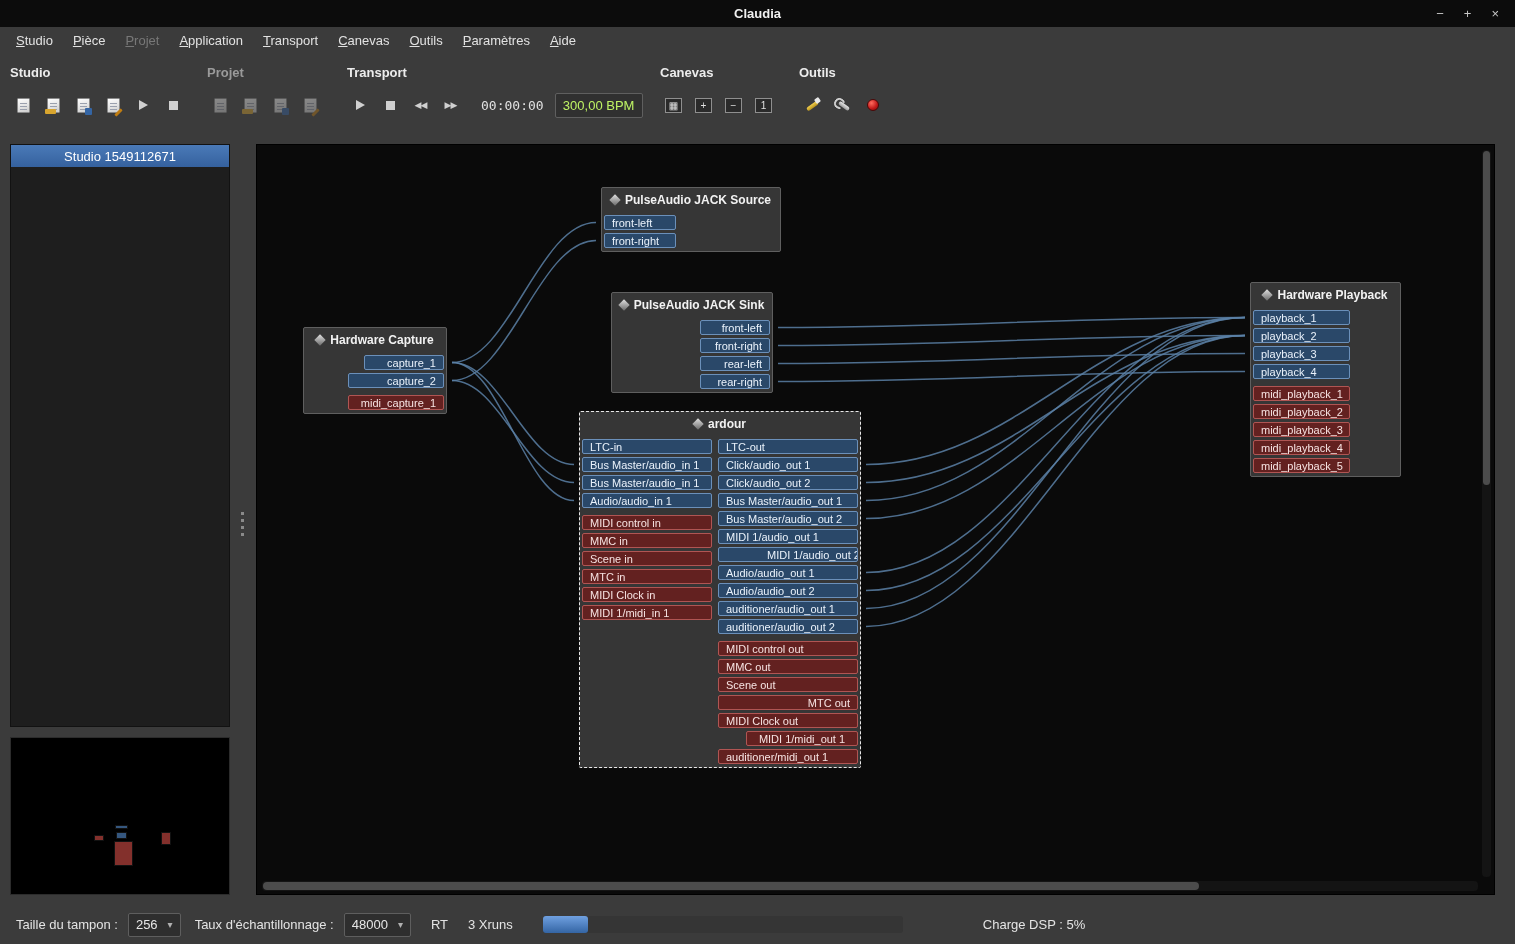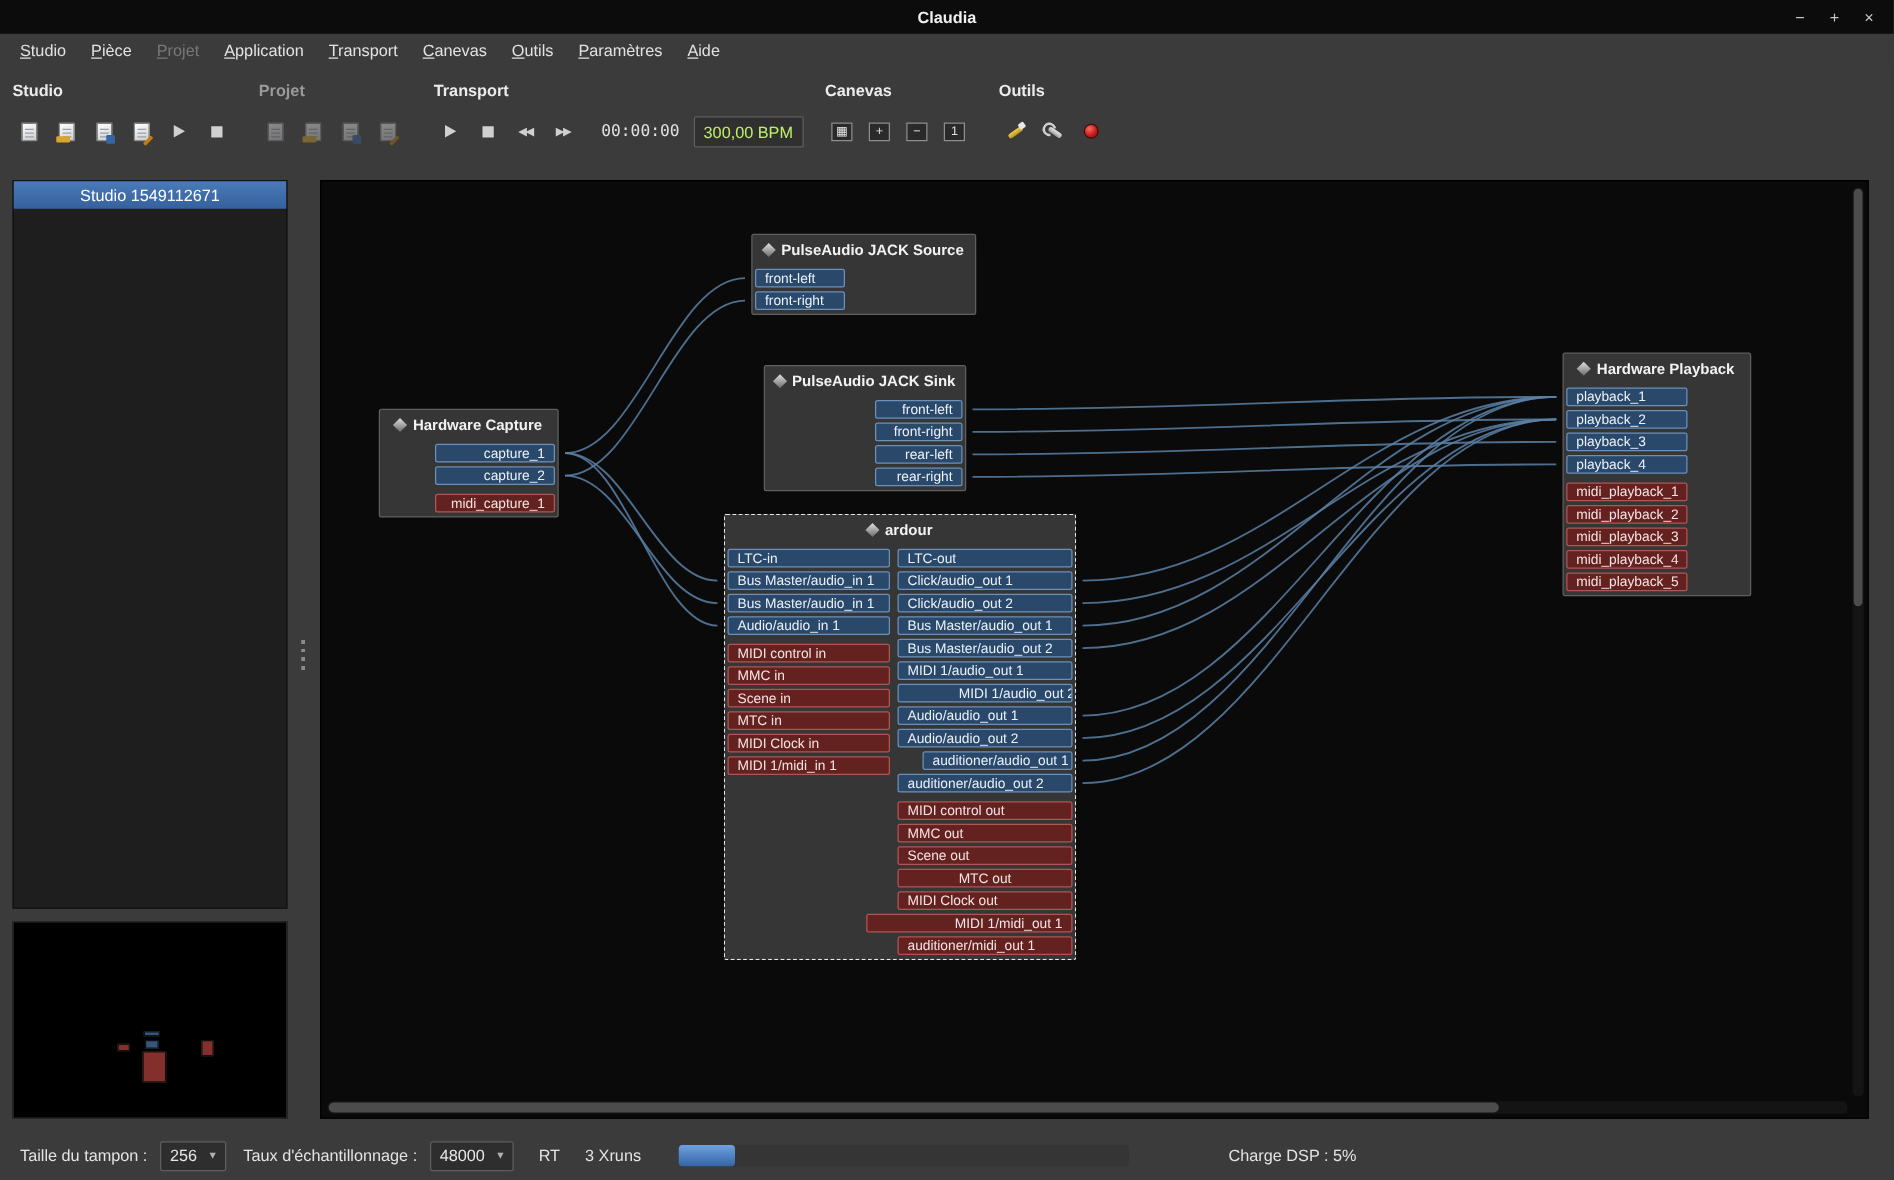--- a/index.html
+++ b/index.html
@@ -240,21 +240,21 @@
         <div class="thumb"></div>
       </div>
     <div class="vscroll">
         <div class="thumb"></div>
       </div>
   <div class="node" style="left: 46px; top: 182px; width: 144px; height: 87px;">
         <div class="node-header">
           <span class="node-icon"></span>
           <span>Hardware Capture</span>
         </div>
-        <div class="port out audio" style="top: 27px; width: 96px; right: 2px; text-align: right;">capture_1</div>
+        <div class="port out audio" style="top: 27px; width: 80px; right: 2px; text-align: right;">capture_1</div>
         <div class="port out audio" style="top: 45px; width: 96px; right: 2px; text-align: right;">capture_2</div>
         <div class="port out midi" style="top: 67px; width: 96px; right: 2px; text-align: right;">midi_capture_1</div>
       </div>
       <div class="node" style="left: 344px; top: 42px; width: 180px; height: 65px;">
         <div class="node-header">
           <span class="node-icon"></span>
           <span>PulseAudio JACK Source</span>
         </div>
         <div class="port in audio" style="top: 27px; width: 72px; left: 2px; text-align: left;">front-left</div>
         <div class="port in audio" style="top: 45px; width: 72px; left: 2px; text-align: left;">front-right</div>
@@ -301,28 +301,28 @@
         <div class="port in midi" style="top: 193px; width: 130px; left: 2px; text-align: left;">MIDI 1/midi_in 1</div>
         <div class="port out audio" style="top: 27px; width: 140px; right: 2px; text-align: left;">LTC-out</div>
         <div class="port out audio" style="top: 45px; width: 140px; right: 2px; text-align: left;">Click/audio_out 1</div>
         <div class="port out audio" style="top: 63px; width: 140px; right: 2px; text-align: left;">Click/audio_out 2</div>
         <div class="port out audio" style="top: 81px; width: 140px; right: 2px; text-align: left;">Bus Master/audio_out 1</div>
         <div class="port out audio" style="top: 99px; width: 140px; right: 2px; text-align: left;">Bus Master/audio_out 2</div>
         <div class="port out audio" style="top: 117px; width: 140px; right: 2px; text-align: left;">MIDI 1/audio_out 1</div>
         <div class="port out audio" style="top: 135px; width: 140px; right: 2px; text-align: left; padding-left: 48px;">MIDI 1/audio_out 2</div>
         <div class="port out audio" style="top: 153px; width: 140px; right: 2px; text-align: left;">Audio/audio_out 1</div>
         <div class="port out audio" style="top: 171px; width: 140px; right: 2px; text-align: left;">Audio/audio_out 2</div>
-        <div class="port out audio" style="top: 189px; width: 120px; right: 2px; text-align: left;">auditioner/audio_out 1</div>
+        <div class="port out audio" style="top: 189px; width: 140px; right: 2px; text-align: left;">auditioner/audio_out 1</div>
         <div class="port out audio" style="top: 207px; width: 140px; right: 2px; text-align: left;">auditioner/audio_out 2</div>
         <div class="port out midi" style="top: 229px; width: 140px; right: 2px; text-align: left;">MIDI control out</div>
         <div class="port out midi" style="top: 247px; width: 140px; right: 2px; text-align: left;">MMC out</div>
         <div class="port out midi" style="top: 265px; width: 140px; right: 2px; text-align: left;">Scene out</div>
-        <div class="port out midi" style="top: 283px; width: 140px; right: 2px; text-align: center;">MTC out</div>
+        <div class="port out midi" style="top: 283px; width: 140px; right: 2px; text-align: right;">MTC out</div>
         <div class="port out midi" style="top: 301px; width: 140px; right: 2px; text-align: left;">MIDI Clock out</div>
-        <div class="port out midi" style="top: 319px; width: 165px; right: 2px; text-align: right;">MIDI 1/midi_out 1</div>
+        <div class="port out midi" style="top: 319px; width: 112px; right: 2px; text-align: center;">MIDI 1/midi_out 1</div>
         <div class="port out midi" style="top: 337px; width: 140px; right: 2px; text-align: left;">auditioner/midi_out 1</div>
       </div>
       <svg class="wires" width="1239" height="751">
         <path d="M 195 217.5 C 252.6 217.5, 281.4 77.5, 339 77.5"></path>
         <path d="M 195 235.5 C 252.6 235.5, 281.4 95.5, 339 95.5"></path>
         <path d="M 195 217.5 C 243.8 217.5, 268.2 319.5, 317 319.5"></path>
         <path d="M 195 235.5 C 243.8 235.5, 268.2 337.5, 317 337.5"></path>
         <path d="M 195 217.5 C 243.8 217.5, 268.2 355.5, 317 355.5"></path>
         <path d="M 521 182.5 C 707.8 182.5, 801.2 172.5, 988 172.5"></path>
         <path d="M 521 200.5 C 707.8 200.5, 801.2 190.5, 988 190.5"></path>

